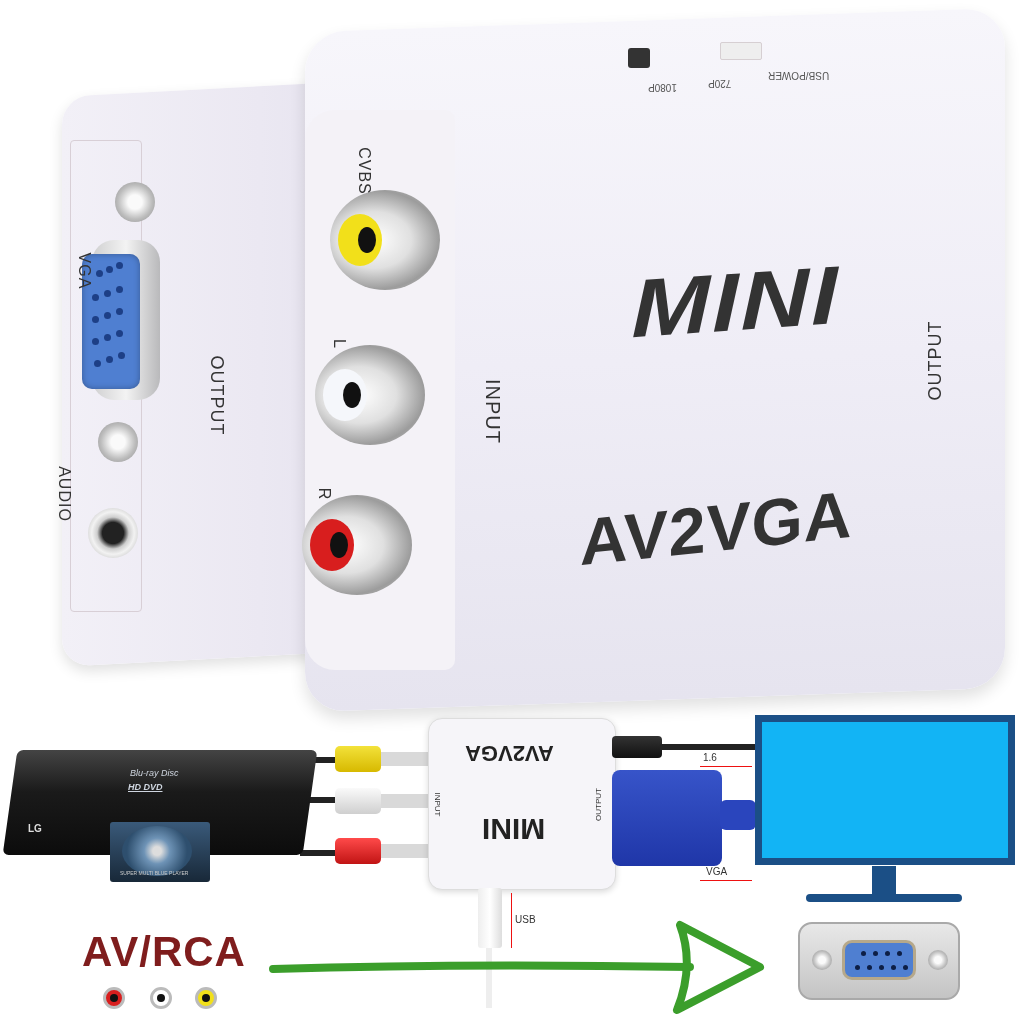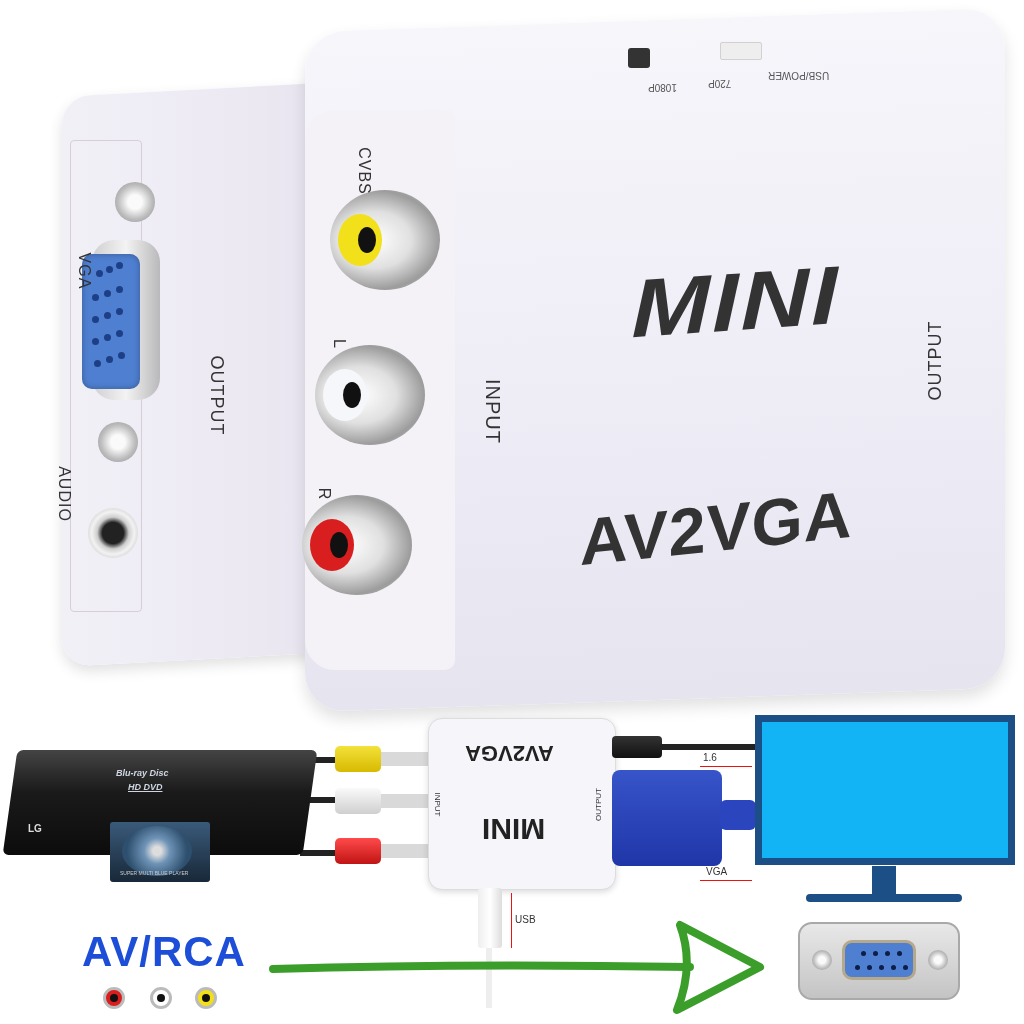--- a/index.html
+++ b/index.html
@@ -35,21 +35,21 @@
   .adapter-av2vga{left:465px;top:740px;font-size:22px;font-weight:bold;color:#222;transform:rotate(180deg);}
   .adapter-mini{left:482px;top:812px;font-size:30px;font-weight:bold;color:#222;transform:rotate(180deg);}
   .tiny-vlabel{font-size:8px;color:#333;white-space:nowrap;}
   .vga-plug{left:612px;top:770px;width:110px;height:96px;background:linear-gradient(180deg,#3754c9,#1f36a8);border-radius:8px;}
   .monitor{left:755px;top:715px;width:260px;height:150px;background:#12b4f5;border:7px solid #1b4f86;box-sizing:border-box;}
   .stand-neck{left:872px;top:866px;width:24px;height:30px;background:#1b4f86;}
   .stand-base{left:806px;top:894px;width:156px;height:8px;background:#1b4f86;border-radius:4px;}
   .port-icon{left:798px;top:922px;width:162px;height:78px;background:linear-gradient(180deg,#e8e8e8,#c4c4c4);border-radius:14px;border:2px solid #a9a9a9;box-sizing:border-box;}
   .port-face{left:842px;top:940px;width:74px;height:40px;background:#4f7fd1;border:3px solid #b6a88a;border-radius:10px;box-sizing:border-box;}
   .dot{position:absolute;width:5px;height:5px;border-radius:50%;background:#0d1f46;}
-  .avrca{left:82px;top:928px;font-size:42px;font-weight:bold;color:#1d4ed8;letter-spacing:1px;}
+  .avrca{left:82px;top:928px;font-size:42px;font-weight:bold;color:#7f1d1d;letter-spacing:1px;}
   .rca-mini{width:22px;height:22px;border-radius:50%;border:3px solid #bbb;box-sizing:border-box;display:flex;align-items:center;justify-content:center;}
   .rca-mini span{width:8px;height:8px;border-radius:50%;background:#111;}
   .arrow-label{font-size:10px;color:#333;}
   .redline{height:1px;background:#e11;}
 </style>
 </head>
 <body>
 
 <div class="abs box-back"></div>
 <div class="abs box-back-panel"></div>
@@ -116,21 +116,21 @@
 <div class="abs cable" style="left:300px;top:797px;width:60px;"></div>
 <div class="abs cable" style="left:300px;top:850px;width:60px;"></div>
 <div class="abs plug" style="left:335px;top:746px;background:linear-gradient(180deg,#f3e23a,#d7b900);"></div>
 <div class="abs plug" style="left:335px;top:788px;background:linear-gradient(180deg,#fafafa,#cfcfcf);"></div>
 <div class="abs plug" style="left:335px;top:838px;background:linear-gradient(180deg,#ff4a4a,#c11414);"></div>
 <div class="abs" style="left:381px;top:752px;width:48px;height:14px;background:#d9d9d9;"></div>
 <div class="abs" style="left:381px;top:794px;width:48px;height:14px;background:#d9d9d9;"></div>
 <div class="abs" style="left:381px;top:844px;width:48px;height:14px;background:#d9d9d9;"></div>
 
 <div class="abs player"></div>
-<div class="abs" style="left:116px;top:768px;font-size:9px;font-style:italic;font-weight:bold;color:#cfd6e0;">Blu-ray Disc</div>
+<div class="abs" style="left:130px;top:768px;font-size:9px;font-style:italic;font-weight:normal;color:#cfd6e0;">Blu-ray Disc</div>
 <div class="abs" style="left:128px;top:782px;font-size:9px;font-style:italic;font-weight:bold;color:#cfd6e0;text-decoration:underline;">HD DVD</div>
 <div class="abs" style="left:28px;top:823px;font-size:10px;font-weight:bold;color:#ddd;">LG</div>
 <div class="abs player-tray"></div>
 <div class="abs player-disc"></div>
 <div class="abs" style="left:120px;top:870px;font-size:5px;color:#ccc;white-space:nowrap;">SUPER MULTI BLUE PLAYER</div>
 
 <div class="abs adapter"></div>
 <div class="abs adapter-av2vga">AV2VGA</div>
 <div class="abs adapter-mini">MINI</div>
 <div class="abs tiny-vlabel" style="left:425px;top:800px;transform:rotate(90deg);">INPUT</div>

